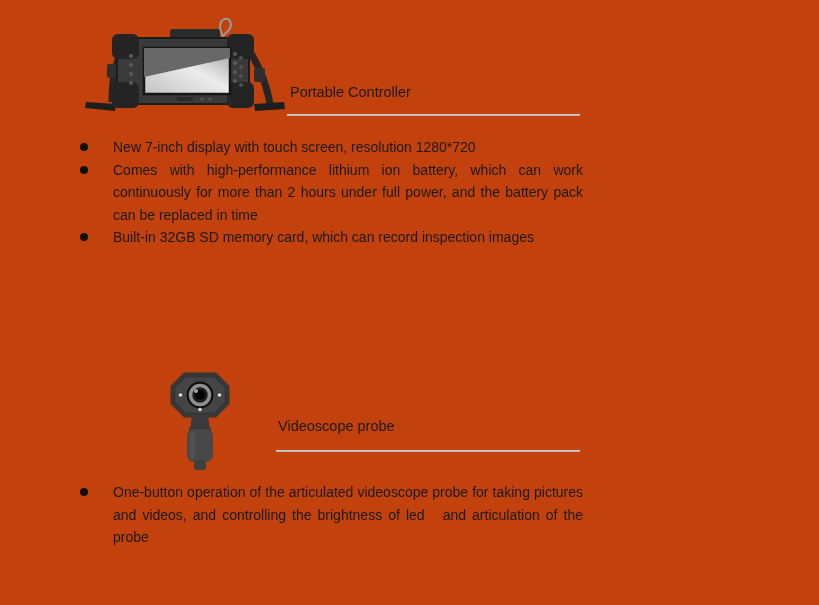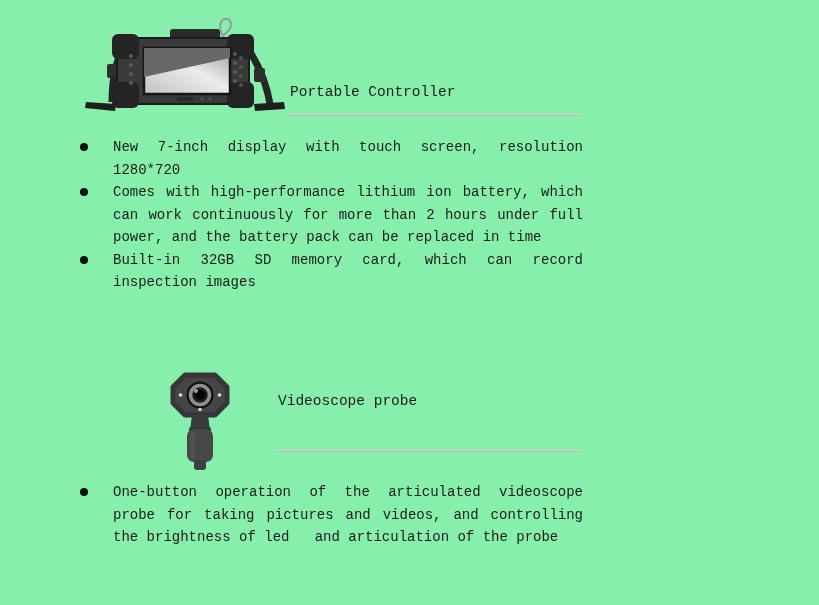--- a/index.html
+++ b/index.html
@@ -1,37 +1,37 @@
 <!DOCTYPE html>
 <html><head>
 <meta charset="utf-8">
 <style>
   html, body { margin: 0; padding: 0; background: #ffffff; }
   .page {
     position: relative;
     width: 819px;
     height: 605px;
-    background: #86efac;
-    font-family: Liberation Mono, monospace;
+    background: #c2410c;
+    font-family: Liberation Sans, sans-serif;
     color: #1b1b1b;
     overflow: hidden;
   }
   .product-img { position: absolute; }
   #controller-img { left: 82px; top: 16px; }
   #probe-img { left: 168px; top: 372px; }
 
   .caption {
     position: absolute;
     font-size: 14.5px;
     line-height: 16px;
     white-space: nowrap;
     color: #1b1b1b;
   }
   #caption1 { left: 290px; top: 84px; }
-  #caption2 { left: 278px; top: 393px; text-align: right; }
+  #caption2 { left: 278px; top: 418px; text-align: right; }
 
   .divider {
     position: absolute;
     height: 2px;
     background: linear-gradient(180deg, #dedede, #a8a8a8);
   }
   #divider1 { left: 287px; top: 114px; width: 293px; }
   #divider2 { left: 276px; top: 450px; width: 304px; }
 
   .feature-list {

